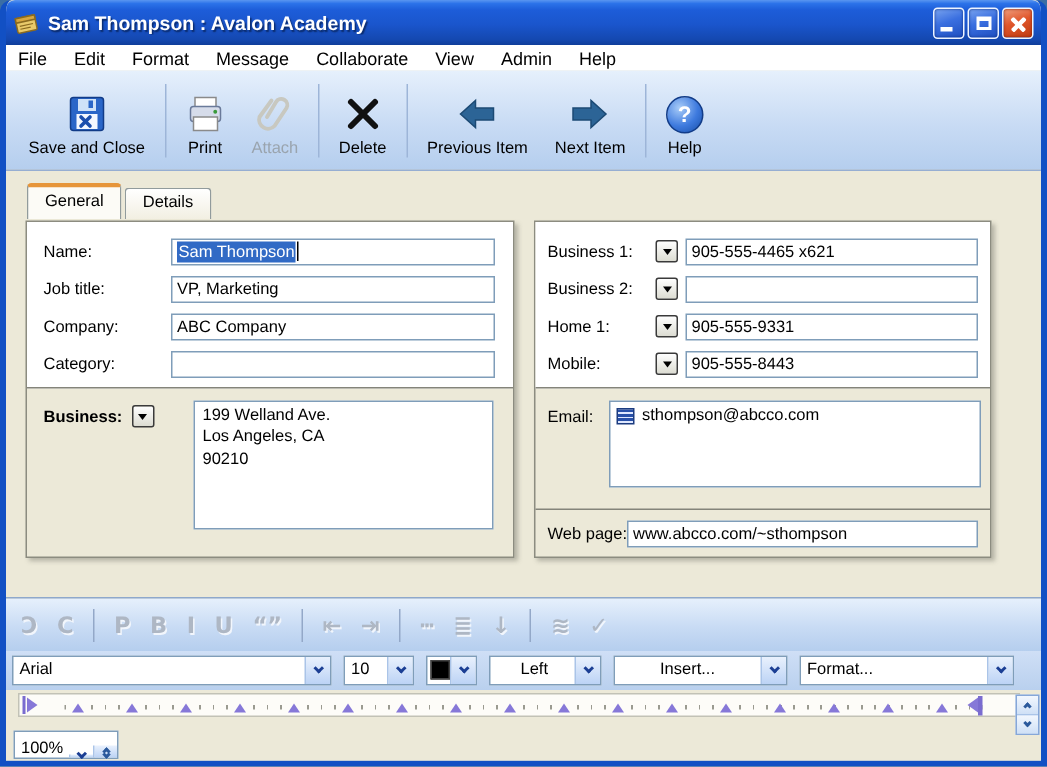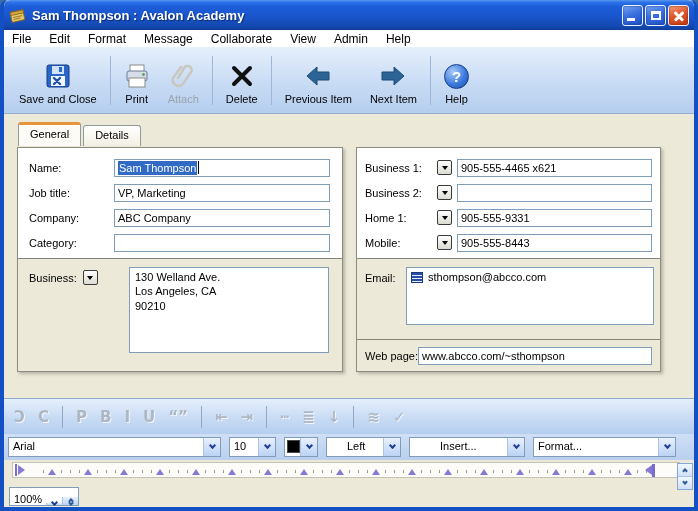--- a/index.html
+++ b/index.html
@@ -80,21 +80,21 @@
   .caret{ display:inline-block; width:1px; height:13px; background:#000; margin-left:1px; }
 
   .ddbtn{ width:15px; height:15px; flex:0 0 auto; margin-right:5px;
     border:1px solid #3a3a3a; border-radius:2px; background:linear-gradient(#fefefe,#dcdcd2);
     display:flex; align-items:center; justify-content:center; cursor:default; }
   .ddbtn::after{ content:""; width:0; height:0; border-left:3px solid transparent;
     border-right:3px solid transparent; border-top:4px solid #000; }
 
   .addrsec{ position:relative; height:112px; }
   .addrlabelrow{ position:absolute; left:11px; top:11px; display:flex; align-items:center; gap:6px; }
-  .addrlabelrow .flabel{ font-size:11px; }
+  .addrlabelrow .flabel{ font-size:11px;font-weight:bold; }
   .addrbox{ position:absolute; left:111px; top:8px; width:200px; height:86px;
     border:1px solid #7f9db9; background:#fff; font-size:11px; padding:2px 5px;
     white-space:pre-line; line-height:1.3; }
 
   .emailsec{ position:relative; height:81px; border-bottom:1px solid #84847a; }
   .emailsec .flabel{ position:absolute; left:8px; top:13px; font-size:11px; }
   .emailbox{ position:absolute; left:49px; top:8px; width:248px; height:58px;
     border:1px solid #7f9db9; background:#fff; font-size:11px; padding:3px 4px;
     display:flex; align-items:flex-start; gap:5px; }
   .mailicon{ width:12px; height:11px; margin-top:1px; border:1px solid #1c3c80;
@@ -293,21 +293,21 @@
         <div class="frow">
           <span class="flabel">Category:</span>
           <input class="input" value="" style="">
         </div>
       </div>
       <div class="addrsec">
         <div class="addrlabelrow">
           <span class="flabel">Business:</span>
           <span class="ddbtn"></span>
         </div>
-        <div class="addrbox">130 Welland Ave.
+        <div class="addrbox">199 Welland Ave.
 Los Angeles, CA
 90210</div>
       </div>
     </div>
 
     <div class="gbox gbox-right">
       <div class="whitesec">
         <div class="frow">
           <span class="flabel">Business 1:</span>
           <span class="ddbtn"></span>

